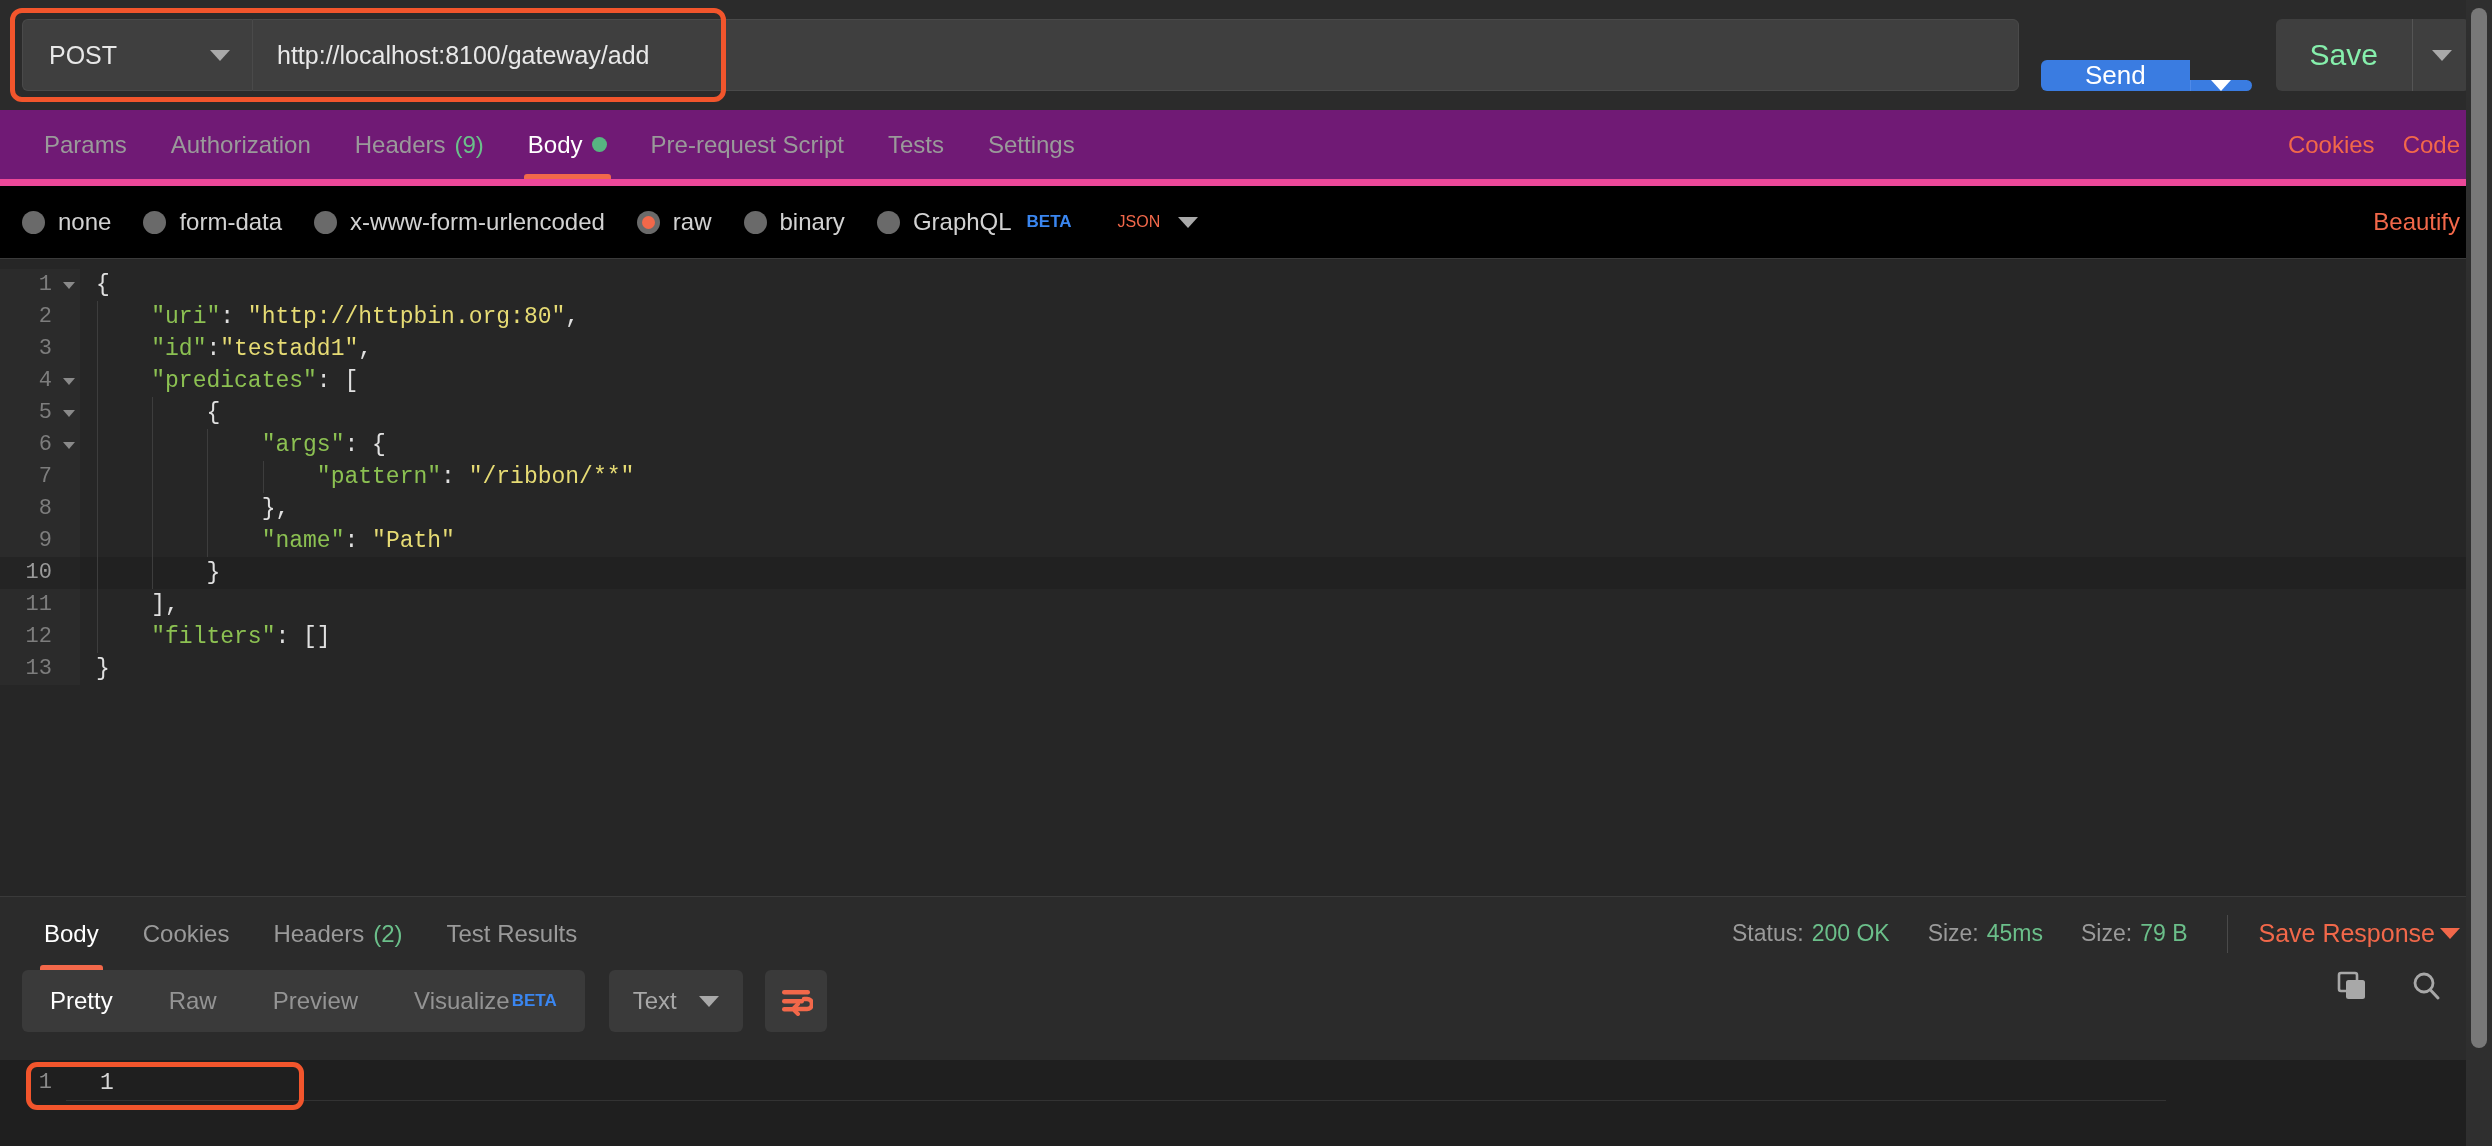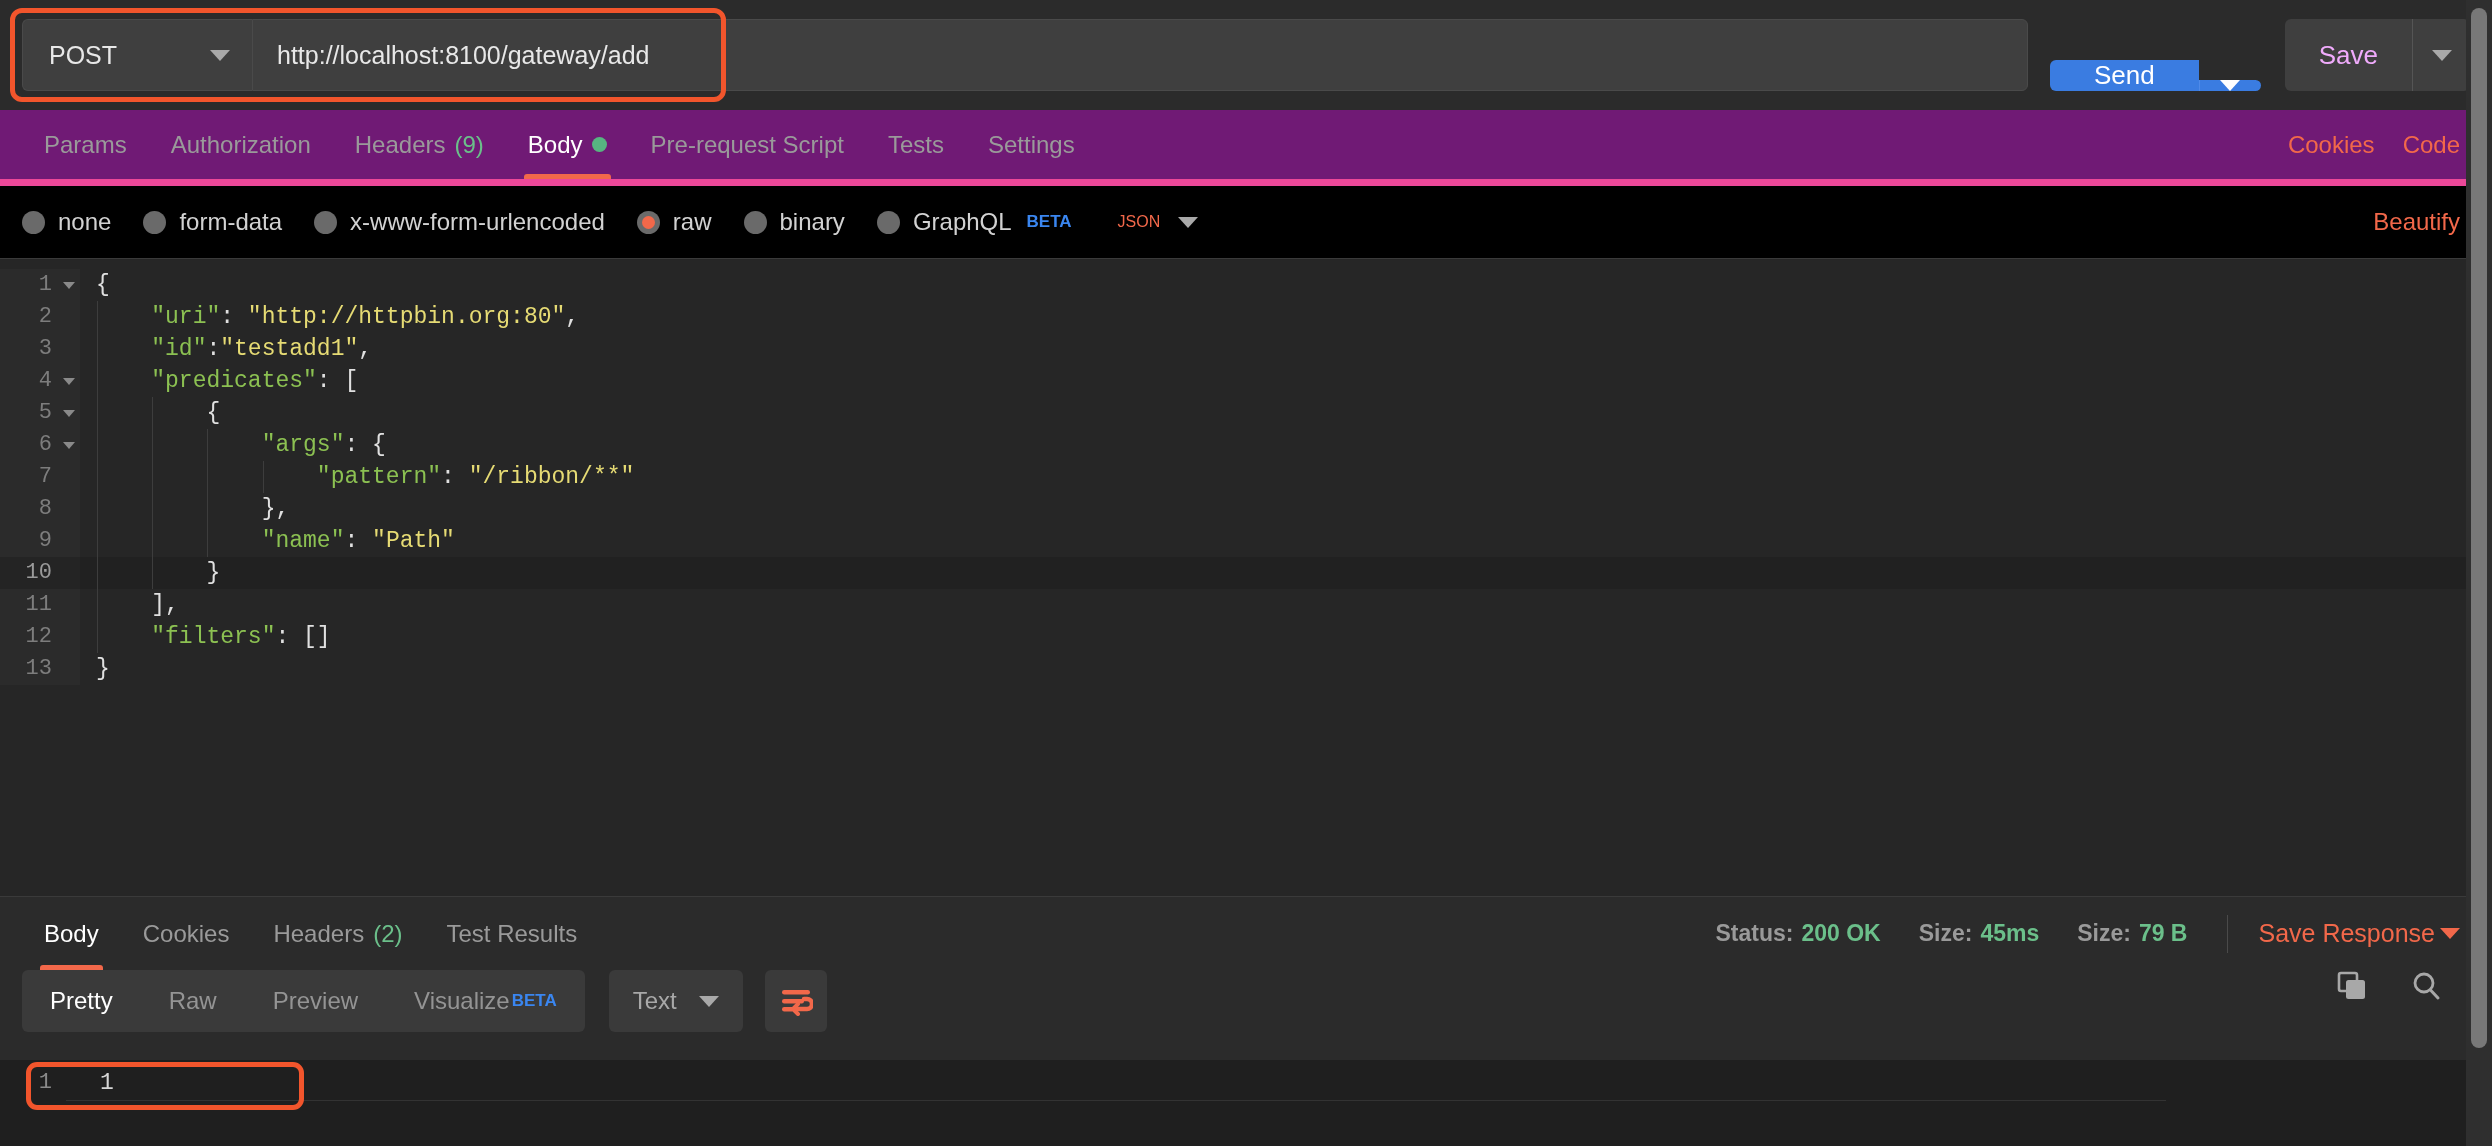--- a/index.html
+++ b/index.html
@@ -110,22 +110,22 @@
   }
   .save-group {
     display: flex;
     align-items: stretch;
     height: 72px;
     margin-left: 24px;
     flex: 0 0 auto;
   }
   .save-btn {
     background: #3f3f3f;
-    color: #f0abfc;
-    font-size: 26px;
+    color: #86efac;
+    font-size: 30px;
     border: none;
     border-radius: 6px 0 0 6px;
     padding: 0 34px;
     cursor: pointer;
     font-family: "Liberation Sans", sans-serif;
   }
   .save-caret-btn {
     background: #3f3f3f;
     border: none;
     border-left: 1px solid #555;
@@ -325,21 +325,20 @@
     display: flex;
     align-items: center;
     gap: 0;
     padding-right: 10px;
   }
   .meta {
     font-size: 23px;
     color: #9a9a9a;
     margin-left: 38px;
     white-space: nowrap;
-    font-weight: bold;
   }
   .meta .val { color: #6bbf8a; margin-left: 8px; }
   .vsep {
     width: 1px;
     height: 38px;
     background: #4a4a4a;
     margin: 0 30px 0 40px;
   }
   .save-resp {
     display: flex;

